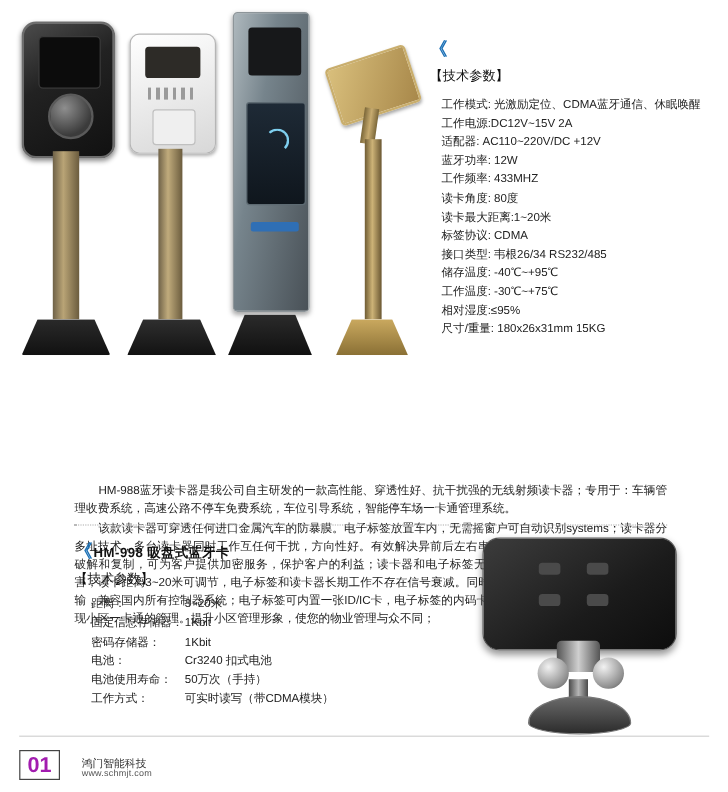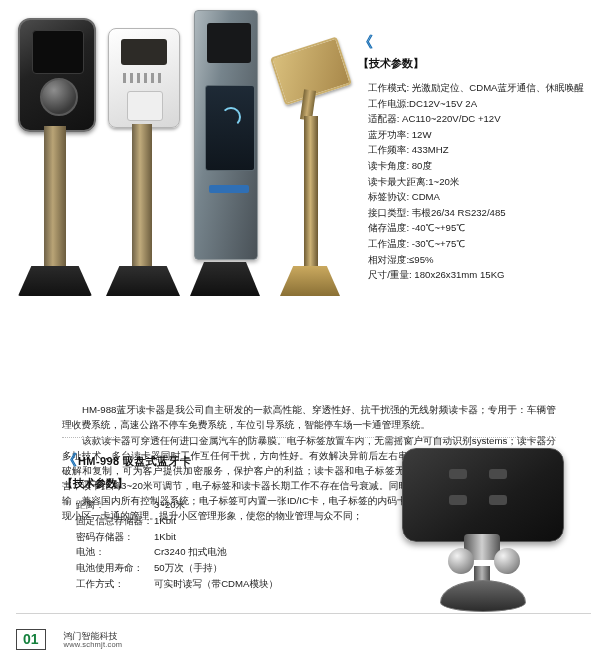--- a/index.html
+++ b/index.html
@@ -204,21 +204,21 @@
   }
   .prod-title {
     font-size: 14.5px;
     font-weight: bold;
     color: #111;
     letter-spacing: .4px;
   }
   .spec-head {
     margin-top: 7px;
     font-size: 11px;
-    font-weight: bold;
+    font-weight: normal;
     color: #111;
   }
   .spec-list {
     margin-top: 9px;
     padding-left: 10px;
   }
   .spec-line {
     font-size: 9.6px;
     line-height: 15.6px;
     color: #222;
@@ -330,23 +330,23 @@
     position: absolute;
     left: 16px;
     bottom: 10px;
     display: flex;
     align-items: flex-end;
     gap: 6px;
   }
   .page-num {
     border: 1px solid #444;
     padding: 2px 6px 3px 6px;
-    font-size: 14px;
+    font-size: 18px;
     font-weight: bold;
-    color: #15803d;
+    color: #a21caf;
     line-height: 1;
   }
   .footer-text {
     line-height: 1.15;
     margin-left: 12px;
   }
   .company {
     font-size: 9px;
     color: #333;
   }

